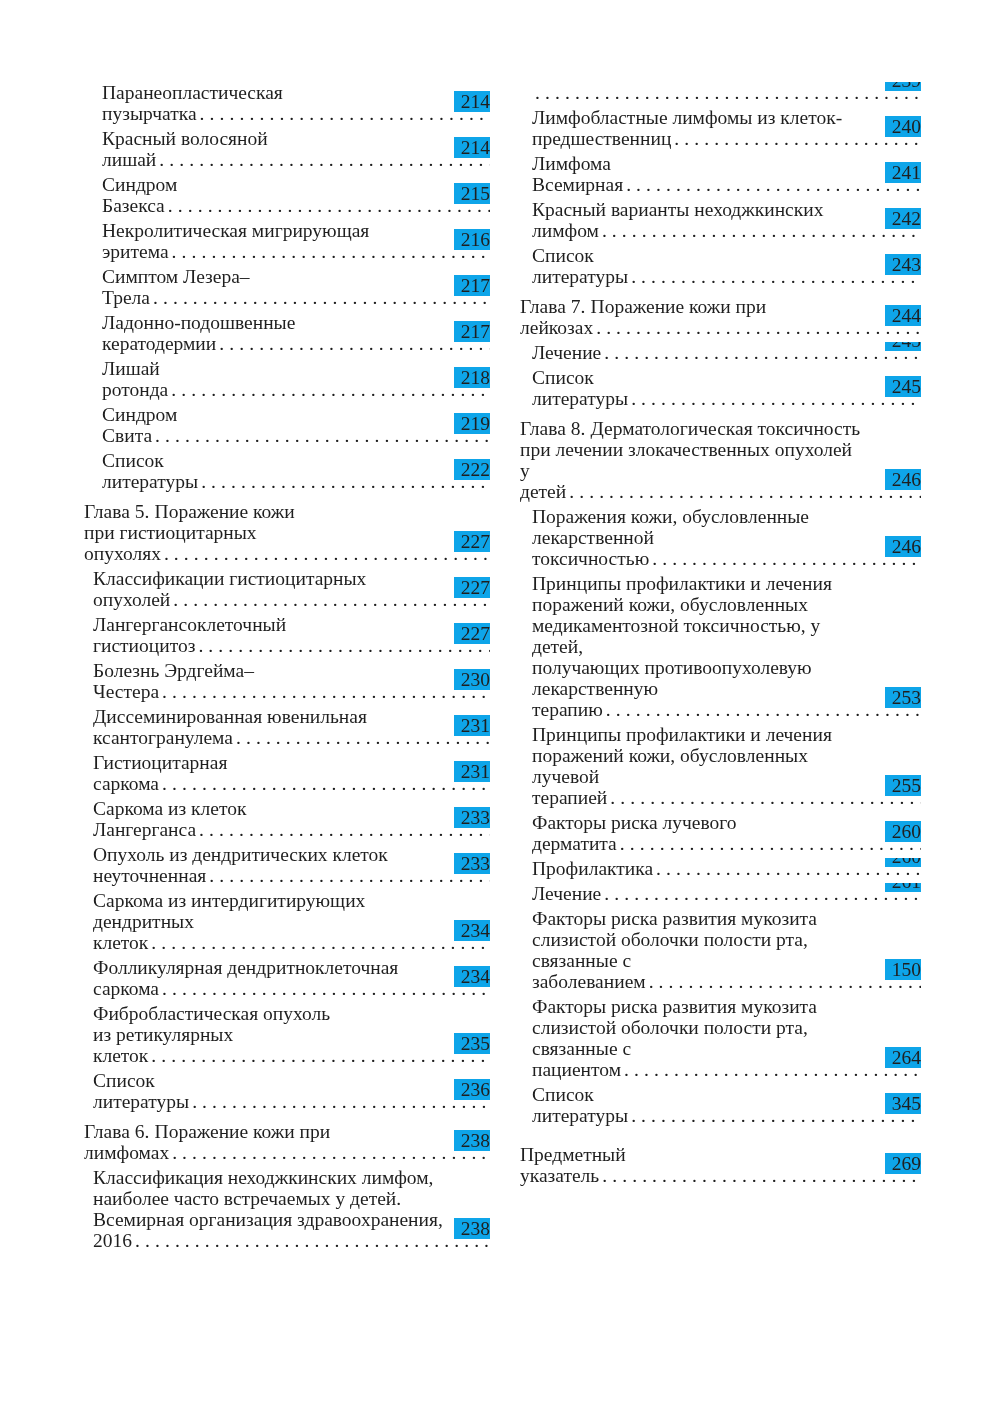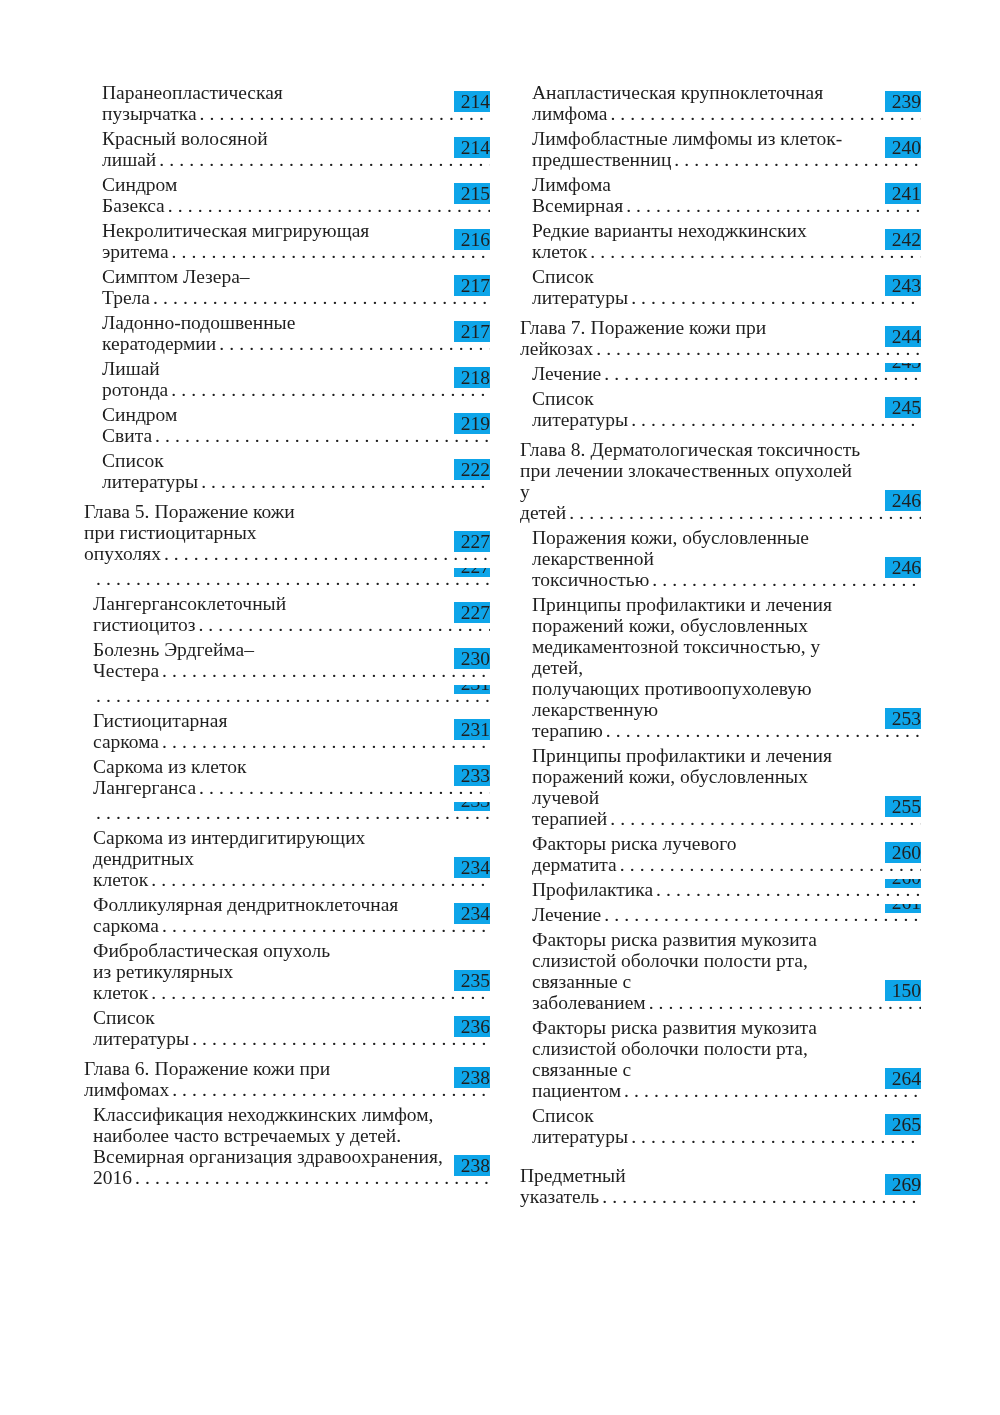--- a/index.html
+++ b/index.html
@@ -67,47 +67,49 @@
       <div class="entry lvl-sub2"><span class="title">Красный волосяной лишай</span><span class="leader"></span><span class="page-num">214</span></div>
       <div class="entry lvl-sub2"><span class="title">Синдром Базекса</span><span class="leader"></span><span class="page-num">215</span></div>
       <div class="entry lvl-sub2"><span class="title">Некролитическая мигрирующая эритема</span><span class="leader"></span><span class="page-num">216</span></div>
       <div class="entry lvl-sub2"><span class="title">Симптом Лезера–Трела</span><span class="leader"></span><span class="page-num">217</span></div>
       <div class="entry lvl-sub2"><span class="title">Ладонно-подошвенные кератодермии</span><span class="leader"></span><span class="page-num">217</span></div>
       <div class="entry lvl-sub2"><span class="title">Лишай ротонда</span><span class="leader"></span><span class="page-num">218</span></div>
       <div class="entry lvl-sub2"><span class="title">Синдром Свита</span><span class="leader"></span><span class="page-num">219</span></div>
       <div class="entry lvl-sub2"><span class="title">Список литературы</span><span class="leader"></span><span class="page-num">222</span></div>
       <div class="entry lvl-chapter"><span class="prefix">Глава 5.</span><span class="title">Поражение кожи
 при гистиоцитарных опухолях</span><span class="leader"></span><span class="page-num">227</span></div>
-      <div class="entry lvl-sub"><span class="leader"></span><span class="page-num">227</span></div>
+      <div class="entry lvl-sub"><span class="title">Классификации гистиоцитарных
+опухолей</span><span class="leader"></span><span class="page-num">227</span></div>
       <div class="entry lvl-sub"><span class="title">Лангергансоклеточный гистиоцитоз</span><span class="leader"></span><span class="page-num">227</span></div>
       <div class="entry lvl-sub"><span class="title">Болезнь Эрдгейма–Честера</span><span class="leader"></span><span class="page-num">230</span></div>
-      <div class="entry lvl-sub"><span class="leader"></span><span class="page-num">231</span></div>
+      <div class="entry lvl-sub"><span class="title">Диссеминированная ювенильная
+ксантогранулема</span><span class="leader"></span><span class="page-num">231</span></div>
       <div class="entry lvl-sub"><span class="title">Гистиоцитарная саркома</span><span class="leader"></span><span class="page-num">231</span></div>
       <div class="entry lvl-sub"><span class="title">Саркома из клеток Лангерганса</span><span class="leader"></span><span class="page-num">233</span></div>
-      <div class="entry lvl-sub"><span class="leader"></span><span class="page-num">233</span></div>
+      <div class="entry lvl-sub"><span class="title">Опухоль из дендритических клеток
+неуточненная</span><span class="leader"></span><span class="page-num">233</span></div>
       <div class="entry lvl-sub"><span class="title">Саркома из интердигитирующих
 дендритных клеток</span><span class="leader"></span><span class="page-num">234</span></div>
       <div class="entry lvl-sub"><span class="title">Фолликулярная дендритноклеточная
 саркома</span><span class="leader"></span><span class="page-num">234</span></div>
       <div class="entry lvl-sub"><span class="title">Фибробластическая опухоль
 из ретикулярных клеток</span><span class="leader"></span><span class="page-num">235</span></div>
       <div class="entry lvl-sub"><span class="title">Список литературы</span><span class="leader"></span><span class="page-num">236</span></div>
       <div class="entry lvl-chapter"><span class="prefix">Глава 6.</span><span class="title">Поражение кожи при лимфомах</span><span class="leader"></span><span class="page-num">238</span></div>
       <div class="entry lvl-sub"><span class="title">Классификация неходжкинских лимфом,
 наиболее часто встречаемых у детей.
 Всемирная организация здравоохранения,
 2016</span><span class="leader"></span><span class="page-num">238</span></div>
     </div>
   <div class="col col-right">
-      <div class="entry lvl-sub"><span class="title">Анапластическая крупноклеточная
-лимфома</span><span class="leader"></span><span class="page-num">239</span></div>
+      <div class="entry lvl-sub"><span class="leader"></span><span class="page-num">239</span></div>
       <div class="entry lvl-sub"><span class="title">Лимфобластные лимфомы из клеток-
 предшественниц</span><span class="leader"></span><span class="page-num">240</span></div>
       <div class="entry lvl-sub"><span class="title">Лимфома Всемирная</span><span class="leader"></span><span class="page-num">241</span></div>
-      <div class="entry lvl-sub"><span class="title">Редкие варианты неходжкинских клеток</span><span class="leader"></span><span class="page-num">242</span></div>
+      <div class="entry lvl-sub"><span class="title">Красный варианты неходжкинских лимфом</span><span class="leader"></span><span class="page-num">242</span></div>
       <div class="entry lvl-sub"><span class="title">Список литературы</span><span class="leader"></span><span class="page-num">243</span></div>
       <div class="entry lvl-chapter"><span class="prefix">Глава 7.</span><span class="title">Поражение кожи при лейкозах</span><span class="leader"></span><span class="page-num">244</span></div>
       <div class="entry lvl-sub"><span class="title">Лечение</span><span class="leader"></span><span class="page-num">245</span></div>
       <div class="entry lvl-sub"><span class="title">Список литературы</span><span class="leader"></span><span class="page-num">245</span></div>
       <div class="entry lvl-chapter"><span class="prefix">Глава 8.</span><span class="title">Дерматологическая токсичность
 при лечении злокачественных опухолей
 у детей</span><span class="leader"></span><span class="page-num">246</span></div>
       <div class="entry lvl-sub"><span class="title">Поражения кожи, обусловленные
 лекарственной токсичностью</span><span class="leader"></span><span class="page-num">246</span></div>
       <div class="entry lvl-sub"><span class="title">Принципы профилактики и лечения
@@ -120,16 +122,16 @@
 терапией</span><span class="leader"></span><span class="page-num">255</span></div>
       <div class="entry lvl-sub"><span class="title">Факторы риска лучевого дерматита</span><span class="leader"></span><span class="page-num">260</span></div>
       <div class="entry lvl-sub"><span class="title">Профилактика</span><span class="leader"></span><span class="page-num">260</span></div>
       <div class="entry lvl-sub"><span class="title">Лечение</span><span class="leader"></span><span class="page-num">261</span></div>
       <div class="entry lvl-sub"><span class="title">Факторы риска развития мукозита
 слизистой оболочки полости рта,
 связанные с заболеванием</span><span class="leader"></span><span class="page-num">150</span></div>
       <div class="entry lvl-sub"><span class="title">Факторы риска развития мукозита
 слизистой оболочки полости рта,
 связанные с пациентом</span><span class="leader"></span><span class="page-num">264</span></div>
-      <div class="entry lvl-sub"><span class="title">Список литературы</span><span class="leader"></span><span class="page-num">265</span></div>
+      <div class="entry lvl-sub"><span class="title">Список литературы</span><span class="leader"></span><span class="page-num">345</span></div>
       <div class="entry lvl-index"><span class="title">Предметный указатель</span><span class="leader"></span><span class="page-num">269</span></div>
     </div>
 </div>
 
 </body></html>

